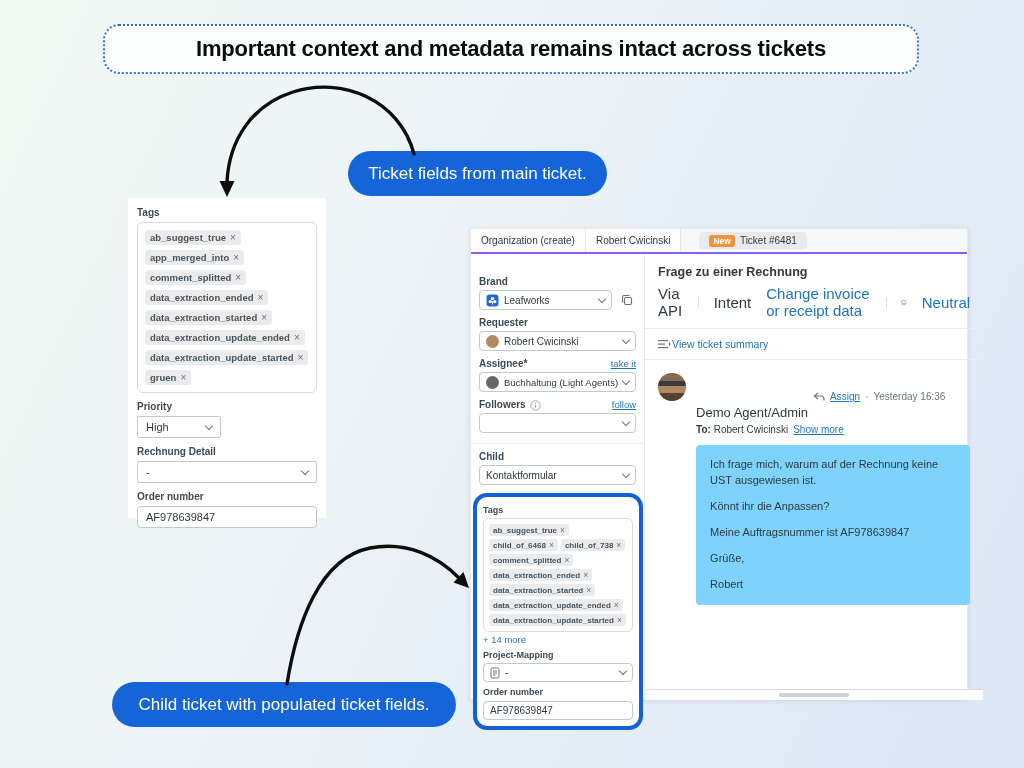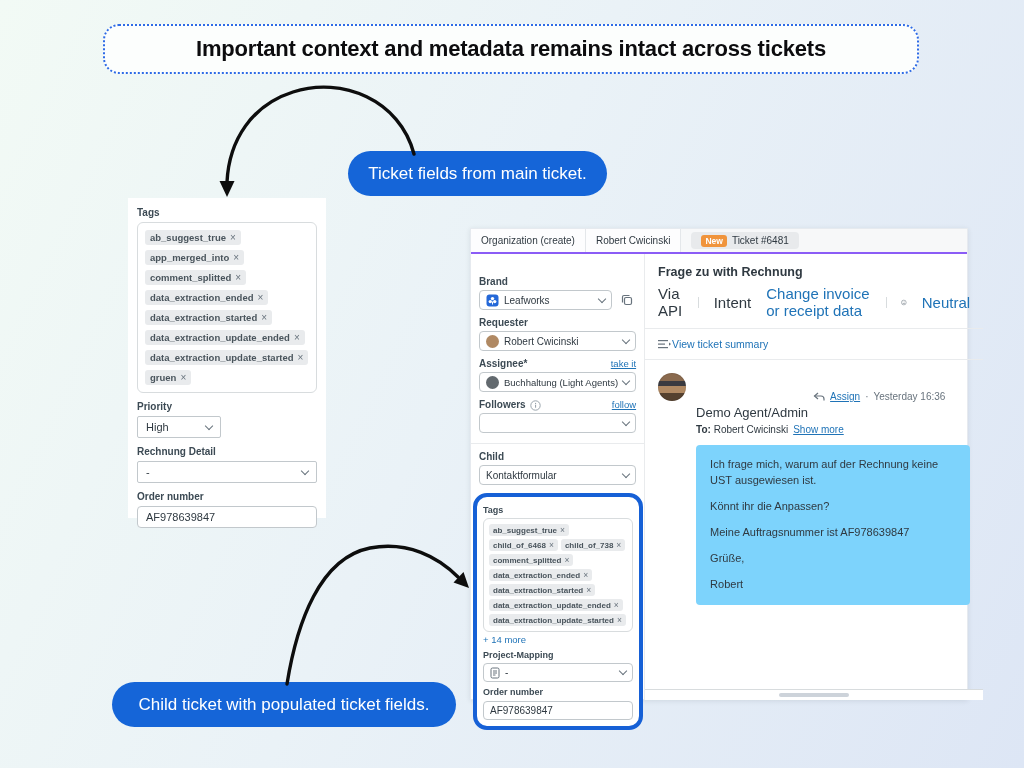--- a/index.html
+++ b/index.html
@@ -63,21 +63,21 @@
   
   .panel {
     left:470px; top:228px; width:498px; height:472px; background:#fff;
     border:1px solid #e6eaef; box-shadow:0 1px 5px rgba(31,40,51,.10);
   }
   .tabbar {
     height:25px; background:#f7f8f9; border-bottom:2px solid #8b5cf6;
     display:flex; align-items:stretch; font-size:10px; color:#2f3941;
   }
   .tab { padding:0 10px; display:flex; align-items:center; gap:5px; background:#fdfdfe; border-right:1px solid #e4e7ea; cursor:pointer; white-space:nowrap; }
-  .tab.active { background:#e8eaec; border-radius:4px; margin:3px 10px; border-right:none; }
+  .tab.active { background:#e8eaec; border-radius:4px; margin:3px 18px; border-right:none; }
   .badge { background:#f0943c; color:#fff; font-weight:bold; font-size:8.5px; padding:1px 4px; border-radius:3px; }
 
   .panel-body { display:flex; height:446px; }
 
   
   .sidebar { width:176px; border-right:1px solid #e9ebed; padding:6px 8px; position:relative; }
   .sb-label { font-size:10px; font-weight:bold; color:#3c4a54; margin:7px 0 2px; display:flex; justify-content:space-between; align-items:center; line-height:12px; }
   .sb-label:first-child { margin-top:16px; }
   .sb-control { border:1px solid #c2c8cc; border-radius:4px; height:20px; background:#fff; display:flex; align-items:center; gap:5px; padding:0 6px; font-size:10px; color:#2f3941; }
   .mini-avatar { width:13px; height:13px; border-radius:50%; flex:none; }
@@ -358,21 +358,21 @@
         </div>
 
         <div class="sb-label">
             <span>Order number</span>
           </div>
         <input class="textinput" readonly="" value="AF978639847" style="">
       </div>
     </div>
 
     <div class="convo">
-      <div class="subject">Frage zu with Rechnung</div>
+      <div class="subject">Frage zu einer Rechnung</div>
       <div class="meta-row">
         <span>Via API</span>
         <span class="vsep"></span>
         <span>Intent</span>
         <span class="blue">Change invoice or receipt data</span>
         <span class="vsep"></span>
         <svg width="11" height="11" viewBox="0 0 11 11">
           <circle cx="5.5" cy="5.5" r="4.6" fill="none" stroke="#68737d" stroke-width="1"></circle>
           <circle cx="3.9" cy="4.4" r="0.7" fill="#68737d"></circle>
             <circle cx="7.1" cy="4.4" r="0.7" fill="#68737d"></circle>

